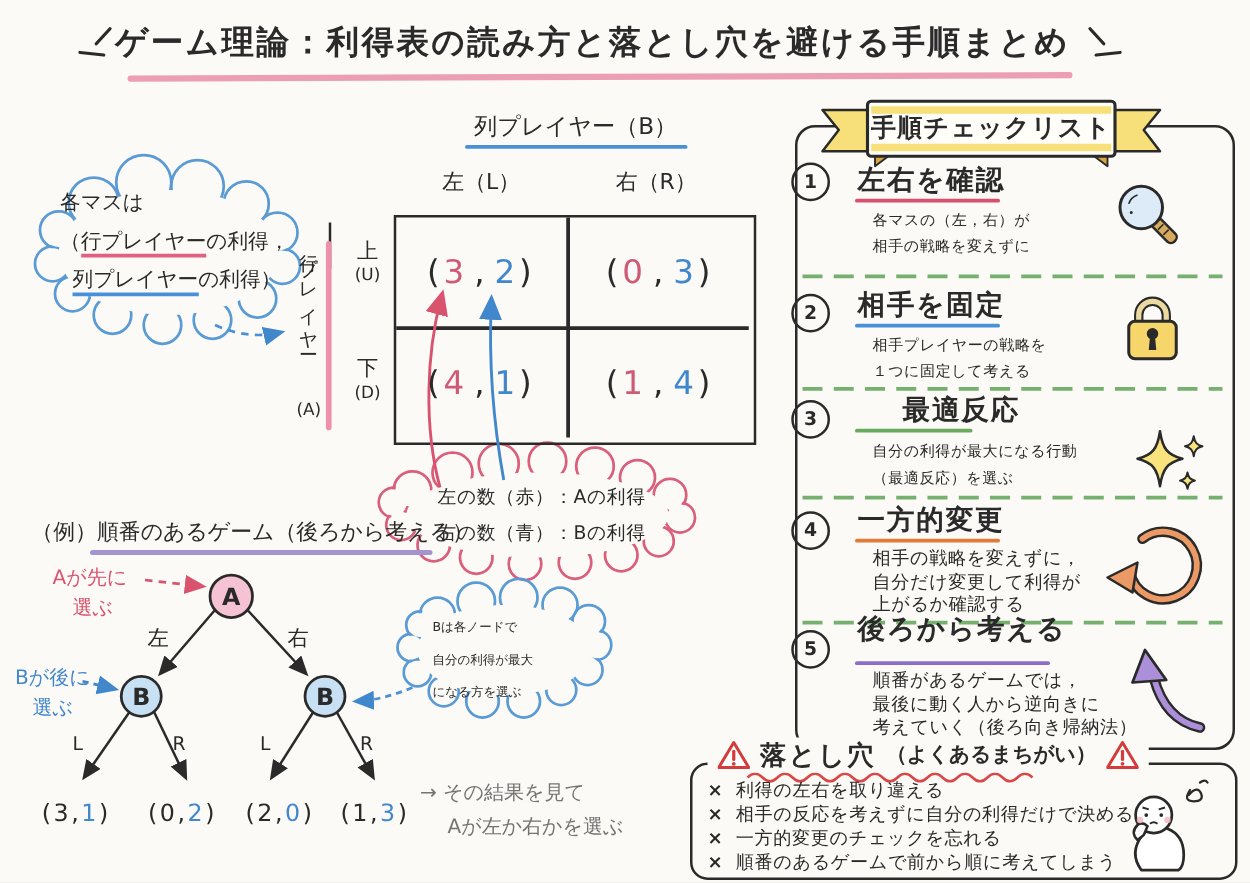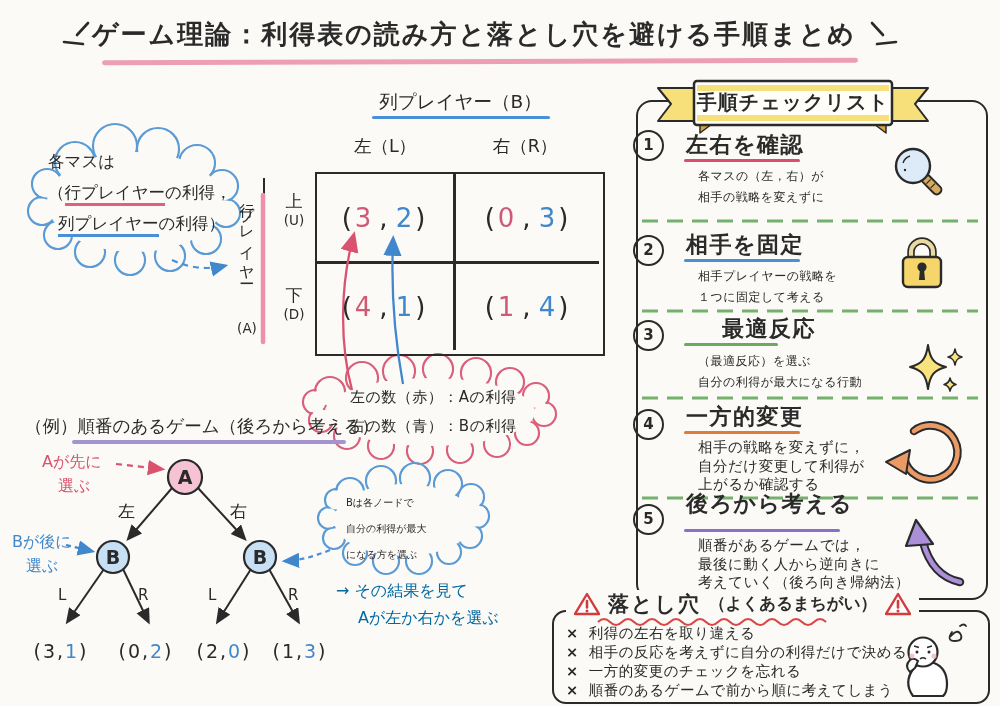--- a/index.html
+++ b/index.html
@@ -29,21 +29,21 @@
   .row-lab{left:274px;width:40px;text-align:center;font-size:17px;line-height:19px;}
   .row-lab .sub{font-size:13.5px;}
   .vlab{left:237px;top:192px;writing-mode:vertical-rl;text-orientation:upright;font-size:15px;letter-spacing:3px;}
   .vlab-tag{left:233px;top:320px;width:28px;text-align:center;font-size:13.5px;}
   
   .note-cloud-text{left:48px;top:146px;font-size:16.5px;line-height:31px;}
   .ul-red{border-bottom:3px solid #e06080;padding-bottom:1px;}
   .ul-blue{border-bottom:3px solid #4a90d9;padding-bottom:1px;}
   .legend-text{left:350px;top:383px;font-size:15px;line-height:29px;letter-spacing:.5px;}
   .bcloud-text{left:346px;top:490px;font-size:10px;line-height:26px;}
-  .result-text{left:336px;top:577px;font-size:16px;line-height:27px;color:#0369a1;}
+  .result-text{left:336px;top:620px;font-size:16px;line-height:27px;color:#737373;}
   
   .tree-title{left:25px;top:416px;font-size:17.5px;}
   .tree-title-ul{left:72px;top:440px;width:274px;height:3.5px;border-radius:2px;z-index:2;}
   .a-note{left:42px;top:450px;font-size:16px;color:#d9536e;line-height:24px;}
   .b-note{left:12px;top:530px;font-size:16px;color:#4187cc;line-height:24px;}
   .branch-lab{font-size:17px;}
   .leaf-lab{font-size:15px;top:586px;}
   .payoff{top:640px;width:74px;text-align:center;font-size:19px;letter-spacing:2px;}
   
   .panel{left:636px;top:100px;width:348px;height:496px;border:2.5px solid #2a2a2a;border-radius:16px;}
@@ -429,22 +429,22 @@
   <div class="shape cul" style="top: 259px; width: 116px; background: rgb(74, 144, 217);"></div>
   <div class="txt cbody" style="top:266px;">
     <div>相手プレイヤーの戦略を</div>
       <div>１つに固定して考える</div>
   </div>
 
   <div class="txt cnum" style="top:320px;">3</div>
   <div class="txt ctitle" style="top:315px;margin-left:36px;">最適反応</div>
   <div class="shape cul" style="top: 343px; width: 94px; background: rgb(106, 170, 95);"></div>
   <div class="txt cbody" style="top:351px;">
-    <div>（最適反応）を選ぶ</div>
-      <div>自分の利得が最大になる行動</div>
+    <div>自分の利得が最大になる行動</div>
+      <div>（最適反応）を選ぶ</div>
   </div>
 
   <div class="txt cnum" style="top:409px;">4</div>
   <div class="txt ctitle" style="top:403px;">一方的変更</div>
   <div class="shape cul" style="top: 431px; width: 116px; background: rgb(224, 123, 57);"></div>
   <div class="txt cbody tight" style="top:438px;">
     <div>相手の戦略を変えずに，</div>
       <div>自分だけ変更して利得が</div>
       <div>上がるか確認する</div>
   </div>

